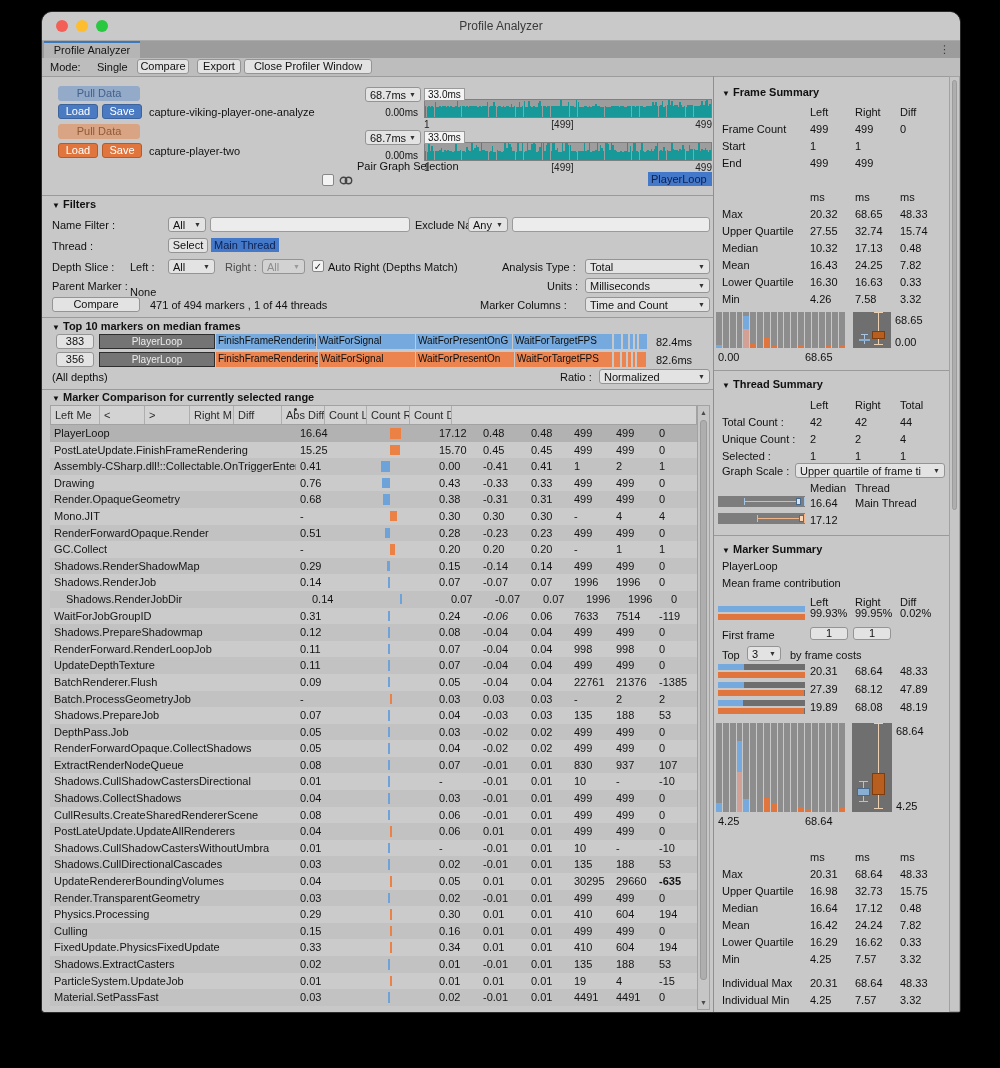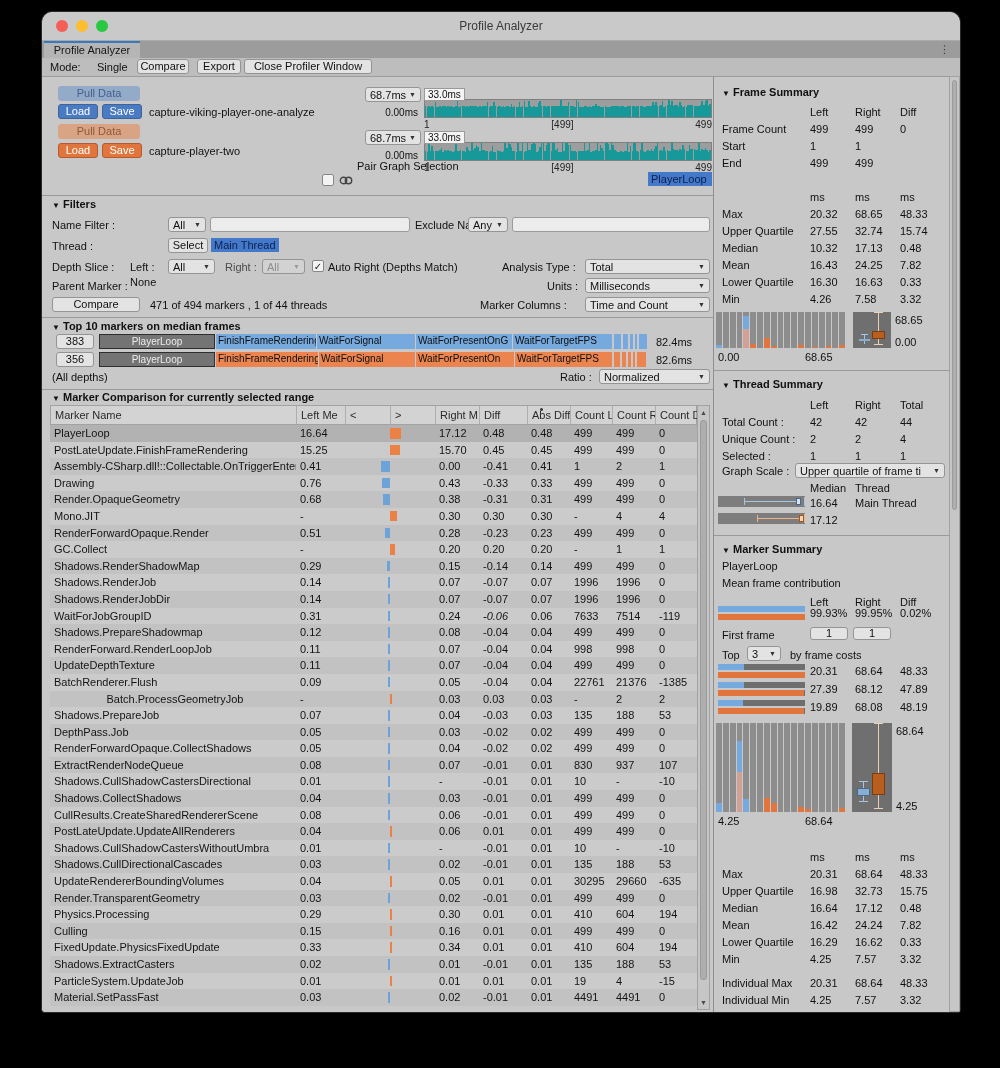--- a/index.html
+++ b/index.html
@@ -178,21 +178,21 @@
     </div>
   <span class="cbx" style="left:270px;top:248px">✓</span>
   <span class="lbl" style="left:286px;top:249px">Auto Right (Depths Match)</span>
   <span class="lbl" style="left:460px;top:249px">Analysis Type :</span>
   <div class="drop" style="left:543px;top:247px;width:125px;height:15px">
       <span>Total</span>
       <span class="caret">▼</span>
     </div>
 
   <span class="lbl" style="left:10px;top:268px">Parent Marker :</span>
-  <span class="lbl" style="left:88px;top:264px">None</span>
+  <span class="lbl" style="left:88px;top:274px">None</span>
   <span class="lbl" style="left:505px;top:268px">Units :</span>
   <div class="drop" style="left:543px;top:266px;width:125px;height:15px">
       <span>Milliseconds</span>
       <span class="caret">▼</span>
     </div>
 
   <span class="btn" style="left:10px;top:285px;width:88px;height:15px">Compare</span>
   <span class="lbl" style="left:108px;top:287px">471 of 494 markers , 1 of 44 threads</span>
   <span class="lbl" style="left:438px;top:287px">Marker Columns :</span>
   <div class="drop" style="left:543px;top:285px;width:125px;height:15px">
@@ -235,21 +235,20 @@
   <span class="lbl" style="left:10px;top:359px">(All depths)</span>
   <span class="lbl" style="left:518px;top:359px">Ratio :</span>
   <div class="drop" style="left:557px;top:357px;width:111px;height:15px">
       <span>Normalized</span>
       <span class="caret">▼</span>
     </div>
 
   <div class="divider" style="left:0;top:377px;width:671px"></div>
   <span class="lbl b" style="left:10px;top:379px"><span style="font-size:8px">▼</span> <span>Marker Comparison for currently selected range</span></span>
   <div class="thead" id="thead">
-      <div class="th" style="width: 246px;">Marker Name</div>
       <div class="th" style="width: 49px;">Left Me</div>
       <div class="th" style="width: 45px;">&lt;</div>
       <div class="th" style="width: 45px;">&gt;</div>
       <div class="th" style="width: 44px;">Right M</div>
       <div class="th" style="width: 48px;">Diff</div>
       <div class="th" style="width: 43px;">Abs Diff<span class="sortdot"></span></div>
       <div class="th" style="width: 42px;">Count L</div>
       <div class="th" style="width: 43px;">Count R</div>
       <div class="th" style="width: 42px;">Count D</div>
     </div>
@@ -388,21 +387,21 @@
         </div>
         <div class="td bcell" style="width: 45px;"></div>
         <div class="td" style="width: 44px;">0.07</div>
         <div class="td" style="width: 48px;">-0.07</div>
         <div class="td" style="width: 43px;">0.07</div>
         <div class="td" style="width: 42px;">1996</div>
         <div class="td" style="width: 43px;">1996</div>
         <div class="td" style="width: 42px;">0</div>
       </div>
       <div class="trow odd">
-        <div class="td" style="width: 246px;">Shadows.RenderJobDir</div>
+        <div class="td" style="width: 246px; margin-left: 12px;">Shadows.RenderJobDir</div>
         <div class="td" style="width: 49px;">0.14</div>
         <div class="td bcell" style="width: 45px;">
           <div class="bar blue" style="width: 2px;"></div>
         </div>
         <div class="td bcell" style="width: 45px;"></div>
         <div class="td" style="width: 44px;">0.07</div>
         <div class="td" style="width: 48px;">-0.07</div>
         <div class="td" style="width: 43px;">0.07</div>
         <div class="td" style="width: 42px;">1996</div>
         <div class="td" style="width: 43px;">1996</div>
@@ -472,21 +471,21 @@
         </div>
         <div class="td bcell" style="width: 45px;"></div>
         <div class="td" style="width: 44px;">0.05</div>
         <div class="td" style="width: 48px;">-0.04</div>
         <div class="td" style="width: 43px;">0.04</div>
         <div class="td" style="width: 42px;">22761</div>
         <div class="td" style="width: 43px;">21376</div>
         <div class="td" style="width: 42px;">-1385</div>
       </div>
       <div class="trow odd">
-        <div class="td" style="width: 246px; text-align: center;">Batch.ProcessGeometryJob</div>
+        <div class="td" style="width: 246px;">Batch.ProcessGeometryJob</div>
         <div class="td" style="width: 49px;">-</div>
         <div class="td bcell" style="width: 45px;"></div>
         <div class="td bcell" style="width: 45px;">
           <div class="bar orange" style="width: 2px;"></div>
         </div>
         <div class="td" style="width: 44px;">0.03</div>
         <div class="td" style="width: 48px;">0.03</div>
         <div class="td" style="width: 43px;">0.03</div>
         <div class="td" style="width: 42px;">-</div>
         <div class="td" style="width: 43px;">2</div>
@@ -637,21 +636,21 @@
         <div class="td" style="width: 49px;">0.04</div>
         <div class="td bcell" style="width: 45px;"></div>
         <div class="td bcell" style="width: 45px;">
           <div class="bar orange" style="width: 2px;"></div>
         </div>
         <div class="td" style="width: 44px;">0.05</div>
         <div class="td" style="width: 48px;">0.01</div>
         <div class="td" style="width: 43px;">0.01</div>
         <div class="td" style="width: 42px;">30295</div>
         <div class="td" style="width: 43px;">29660</div>
-        <div class="td" style="width: 42px;">-635</div>
+        <div class="td" style="width: 42px; font-weight: bold;">-635</div>
       </div>
       <div class="trow odd">
         <div class="td" style="width: 246px;">Render.TransparentGeometry</div>
         <div class="td" style="width: 49px;">0.03</div>
         <div class="td bcell" style="width: 45px;">
           <div class="bar blue" style="width: 2px;"></div>
         </div>
         <div class="td bcell" style="width: 45px;"></div>
         <div class="td" style="width: 44px;">0.02</div>
         <div class="td" style="width: 48px;">-0.01</div>

